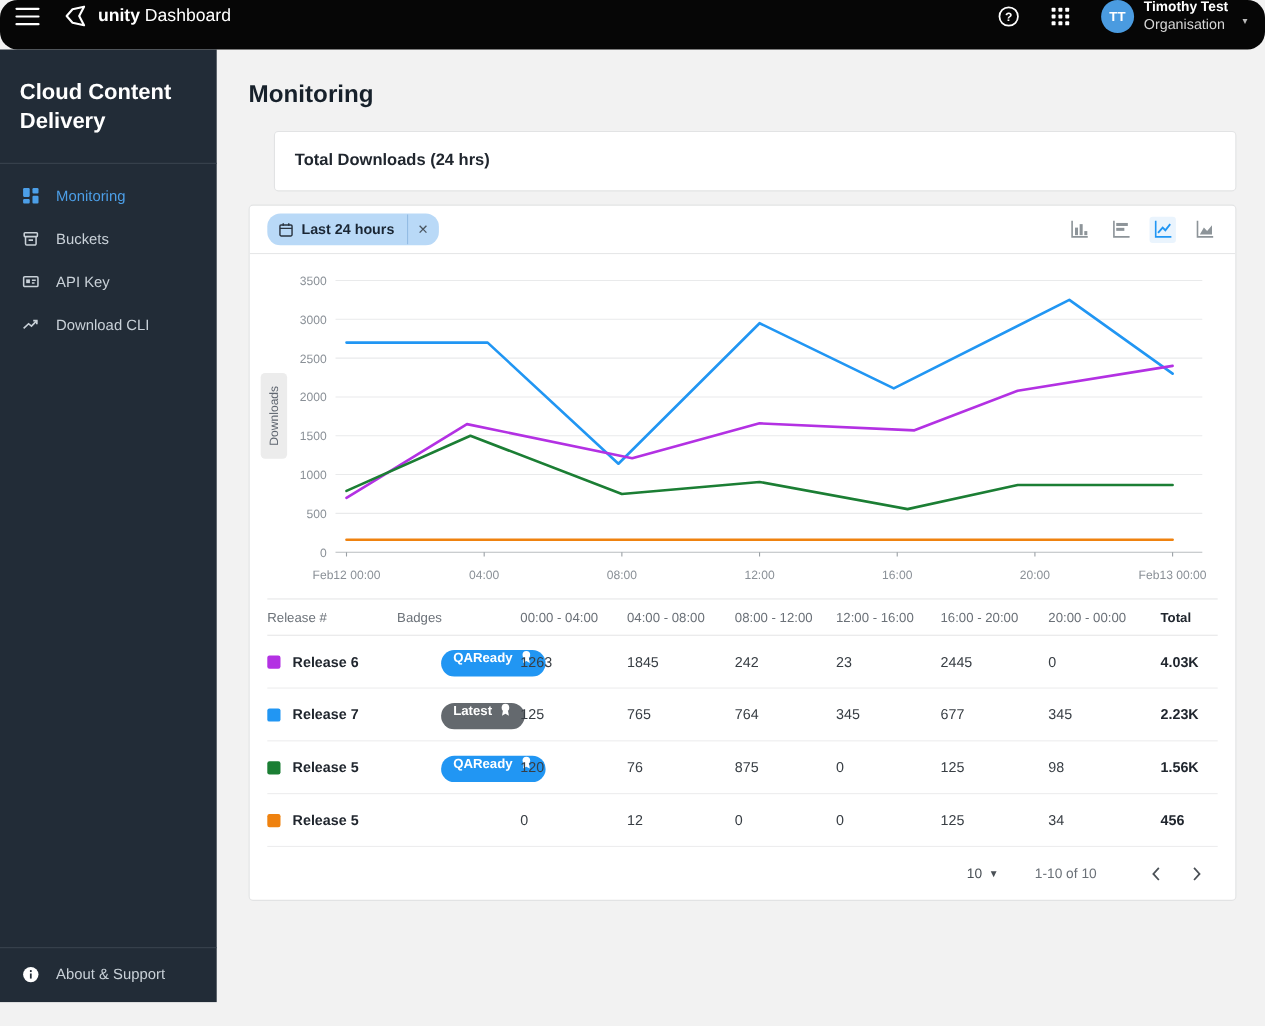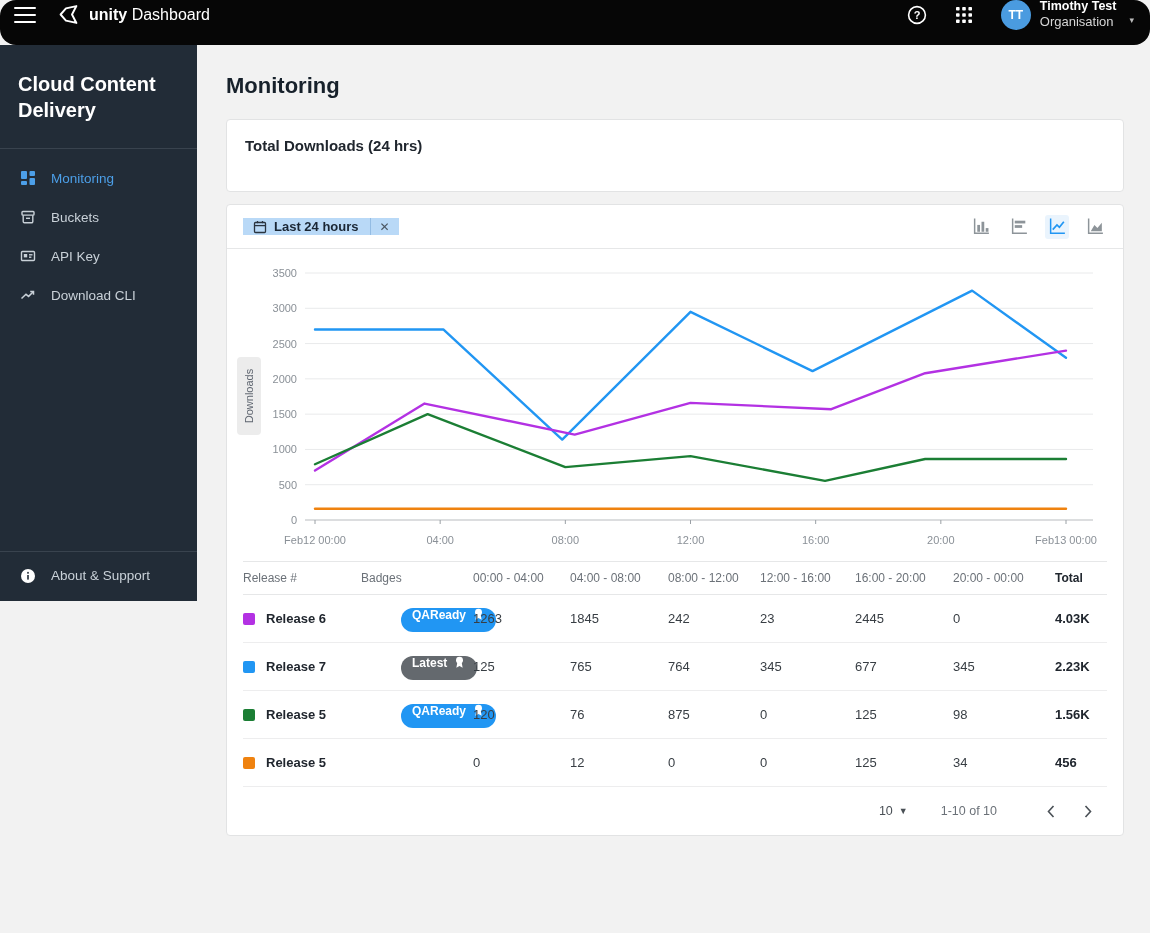--- a/index.html
+++ b/index.html
@@ -17,47 +17,47 @@
   .icon-btn { cursor:pointer; display:flex; align-items:center; }
   .user-block { display:flex; align-items:center; gap:9px; cursor:pointer; }
   .avatar { width:30px; height:30px; border-radius:50%; color:#fff; font-size:12px; font-weight:700; display:flex; align-items:center; justify-content:center; }
   .user-meta { color:#fff; line-height:1.2; }
   .user-name { font-size:12.5px; font-weight:700; }
   .user-org { font-size:13px; color:#d6d6d6; }
   .user-caret { color:#bbb; font-size:9px; margin-left:4px; margin-top:10px; }
 
   
   .shell { display:flex; }
-  .sidebar { width:197px; height:556px; background:#222c37; display:flex; flex-direction:column; flex:none; }
+  .sidebar { width:197px; height:866px; background:#222c37; display:flex; flex-direction:column; flex:none; }
   .sb-title { padding:26px 18px 24px 18px; color:#fff; font-size:20px; font-weight:600; line-height:1.32; }
   .sb-divider { border-top:1px solid #39434e; }
   .sb-nav { padding-top:10px; }
   .nav-item { height:39px; display:flex; align-items:center; gap:15px; padding-left:20px; font-size:13.5px; color:#c9d1d8; cursor:pointer; }
   .nav-item .ni-icon { width:16px; display:flex; }
   .nav-item.active { color:#4c9fe8; }
   .sb-spacer { flex:1; }
   .sb-footer { border-top:1px solid #39434e; padding:4px 0 6px; }
 
   .main { flex:1; padding:16px 26px 0 29px; }
   .page-title { font-size:22px; font-weight:700; color:#17212b; margin:12px 0 20px; }
   .tabs { display:flex; gap:40px; }
   .tab { font-size:14px; font-weight:500; color:#5f6b76; padding-bottom:9px; cursor:pointer; border-bottom:3px solid transparent; border-radius:1px; }
   .tab.active { color:#2196f3; border-bottom-color:#2196f3; font-weight:600; }
 
   .card { background:#fff; border:1px solid #e2e3e4; border-radius:4px; margin-top:12px; }
-  .card.summary { padding:17px 18px 37px; }
+  .card.summary { padding:17px 18px 19px;margin-left:23px; }
   .sum-title { font-size:15px; font-weight:700; color:#20262e; }
   .sum-row { display:flex; align-items:baseline; gap:9px; margin-top:9px; }
   .sum-value { font-size:27px; font-weight:700; color:#15202a; letter-spacing:.3px; }
   .sum-delta { font-size:13px; font-weight:700; }
   .sum-note { font-size:12px; color:#9aa0a6; }
 
   
   .filter-bar { height:44px; display:flex; align-items:center; padding:0 16px; border-bottom:1px solid #e6e7e8; }
-  .chip { height:17px; border-radius:0; display:flex; align-items:center; cursor:pointer; overflow:hidden; }
+  .chip { height:29px; border-radius:12px; display:flex; align-items:center; cursor:pointer; overflow:hidden; }
   .chip-main { display:flex; align-items:center; gap:7px; padding:0 11px 0 10px; }
   .chip-label { font-size:13px; font-weight:700; color:#1a2634; }
   .chip-x { width:29px; height:27px; display:flex; align-items:center; justify-content:center; border-left:1px solid #93bce4; color:#4a5560; font-size:12px; cursor:pointer; }
   .chart-types { margin-left:auto; display:flex; gap:14px; }
   .ct-btn { width:24px; height:24px; display:flex; align-items:center; justify-content:center; cursor:pointer; border-radius:3px; }
 
   .chart-wrap { padding:8px 8px 0; }
 
   .table-wrap { padding:0 16px; }
   .tgrid { display:grid; grid-template-columns:118px 112px 97px 98px 92px 95px 98px 102px 1fr; align-items:center; }

